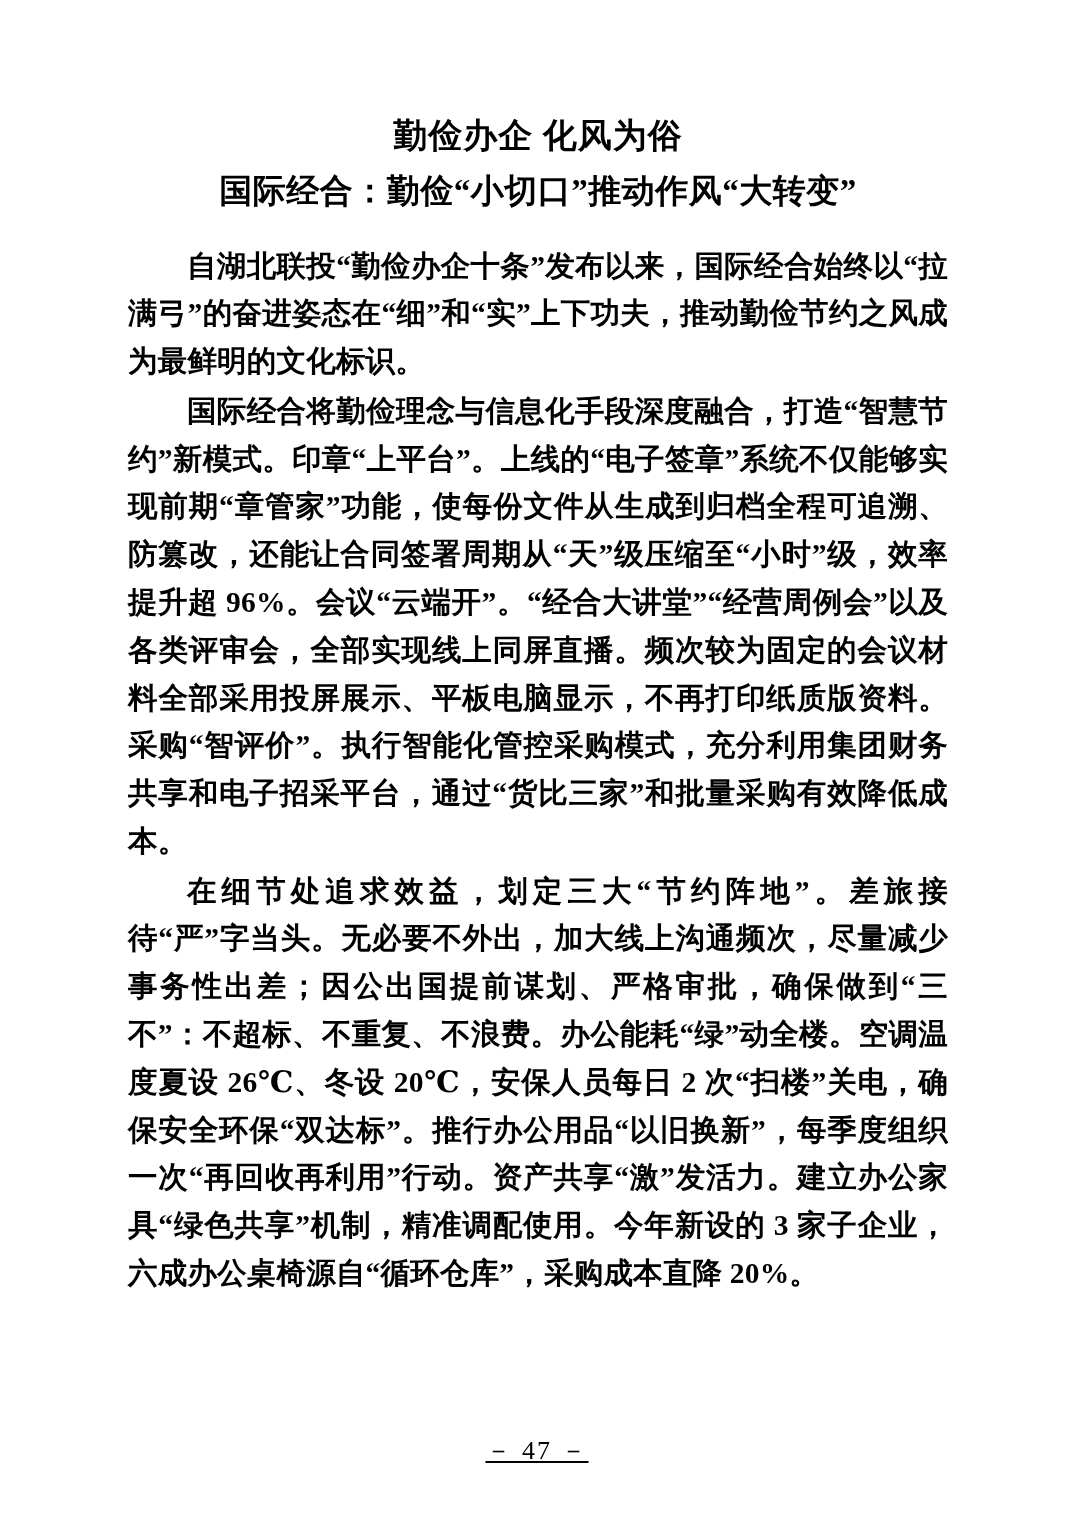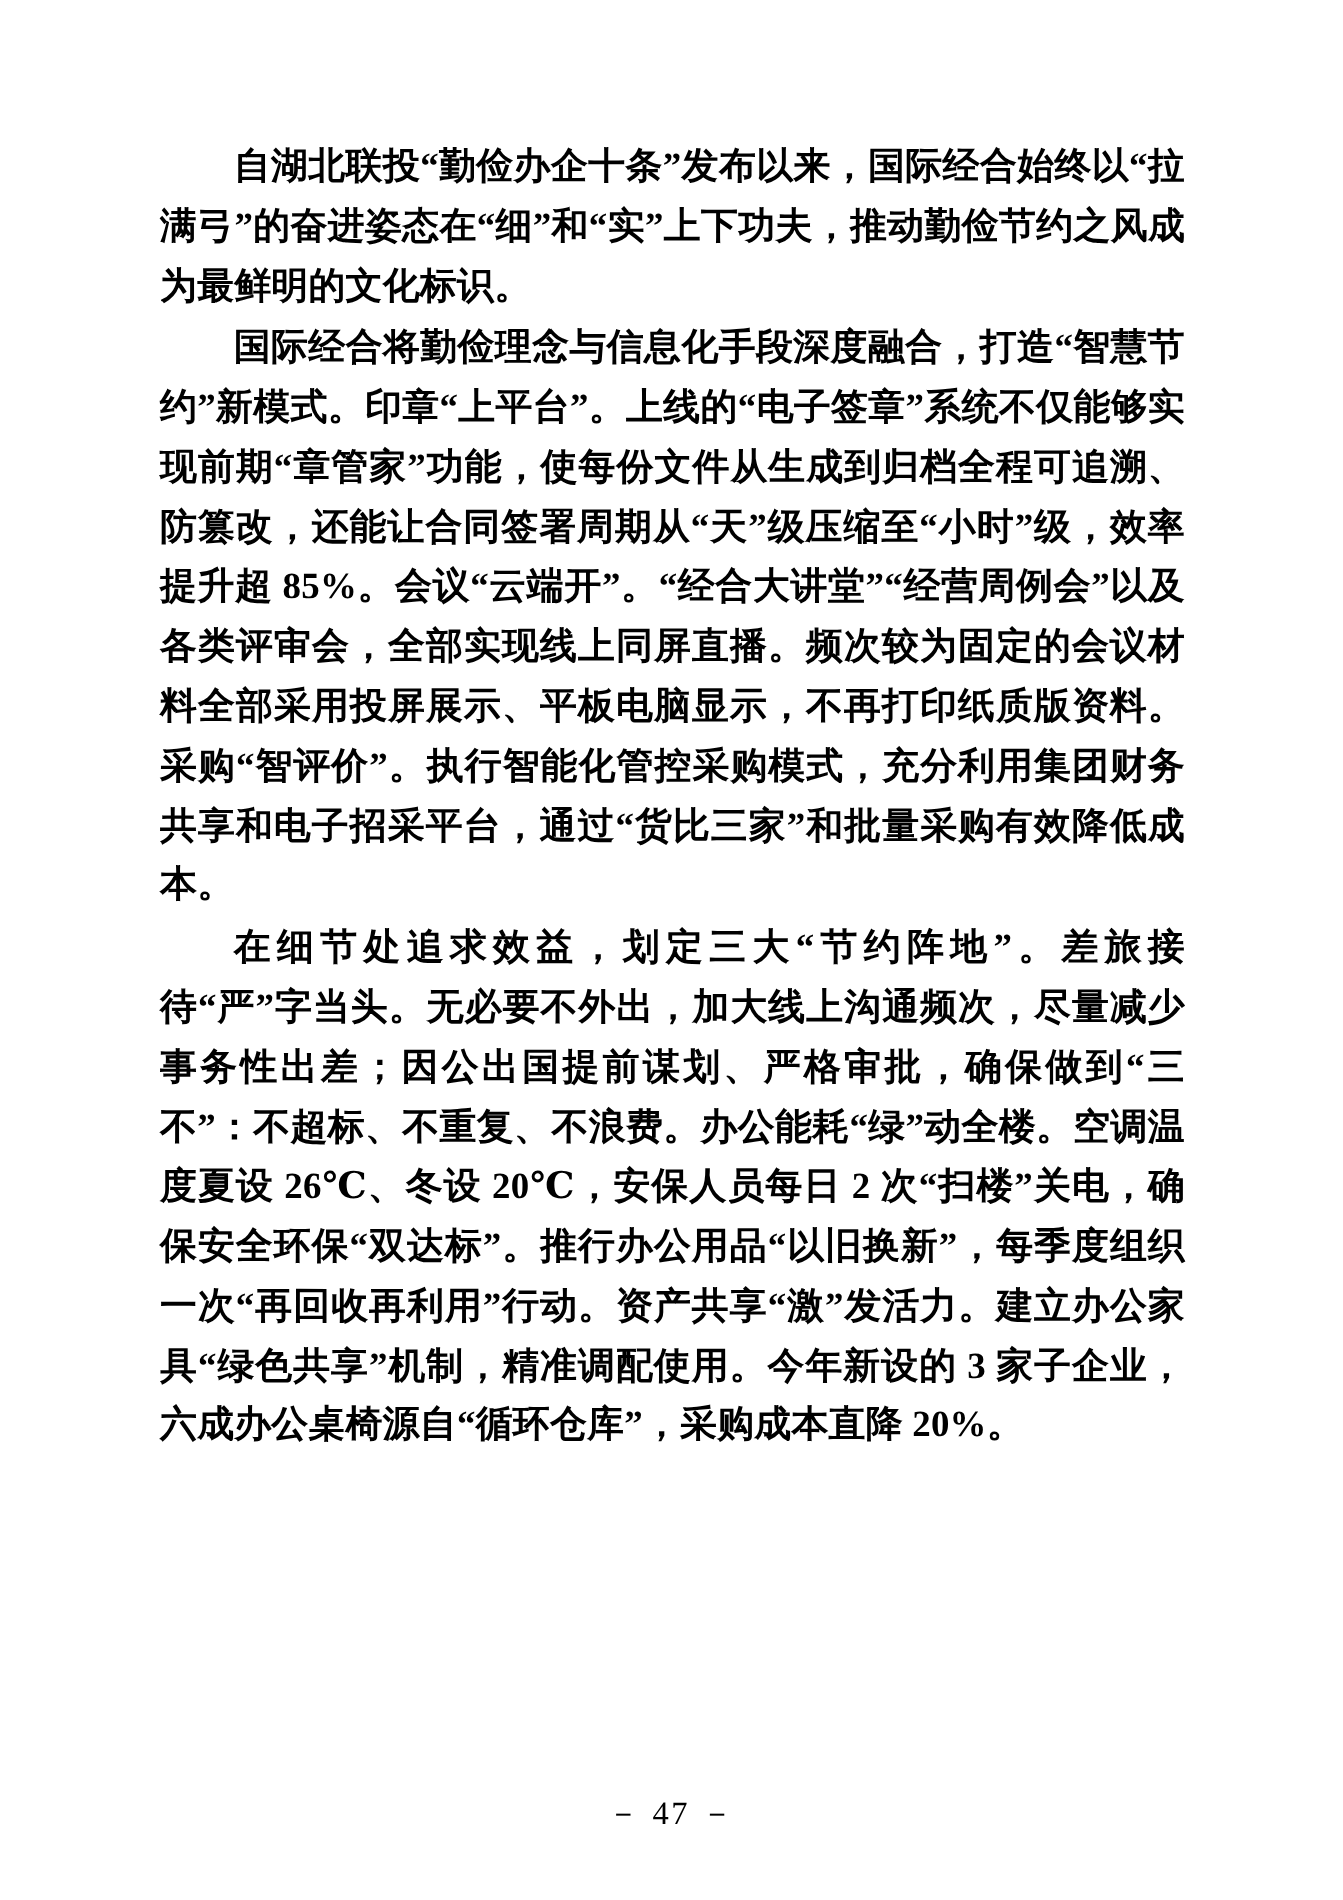--- a/index.html
+++ b/index.html
@@ -51,29 +51,34 @@
   }
   .page-number {
     position: absolute;
     left: 0;
     right: 0;
     bottom: 52px;
     text-align: center;
     font-size: 26px;
     letter-spacing: 2px;
     font-family: "Liberation Serif", "DejaVu Serif", serif;
+    text-decoration: underline;
   }
 </style>
 </head>
 <body>
 
 <div class="page">
   <div class="content">
 
+    <div class="title-block">
+      <div class="title-line-1">勤俭办企  化风为俗</div>
+      <div class="title-line-2">国际经合：勤俭“小切口”推动作风“大转变”</div>
+    </div>
 
     <p class="para">自湖北联投“勤俭办企十条”发布以来，国际经合始终以“拉满弓”的奋进姿态在“细”和“实”上下功夫，推动勤俭节约之风成为最鲜明的文化标识。</p>
-    <p class="para">国际经合将勤俭理念与信息化手段深度融合，打造“智慧节约”新模式。印章“上平台”。上线的“电子签章”系统不仅能够实现前期“章管家”功能，使每份文件从生成到归档全程可追溯、防篡改，还能让合同签署周期从“天”级压缩至“小时”级，效率提升超 85%。会议“云端开”。“经合大讲堂”“经营周例会”以及各类评审会，全部实现线上同屏直播。频次较为固定的会议材料全部采用投屏展示、平板电脑显示，不再打印纸质版资料。采购“智评价”。执行智能化管控采购模式，充分利用集团财务共享和电子招采平台，通过“货比三家”和批量采购有效降低成本。</p>
+    <p class="para">国际经合将勤俭理念与信息化手段深度融合，打造“智慧节约”新模式。印章“上平台”。上线的“电子签章”系统不仅能够实现前期“章管家”功能，使每份文件从生成到归档全程可追溯、防篡改，还能让合同签署周期从“天”级压缩至“小时”级，效率提升超 96%。会议“云端开”。“经合大讲堂”“经营周例会”以及各类评审会，全部实现线上同屏直播。频次较为固定的会议材料全部采用投屏展示、平板电脑显示，不再打印纸质版资料。采购“智评价”。执行智能化管控采购模式，充分利用集团财务共享和电子招采平台，通过“货比三家”和批量采购有效降低成本。</p>
     <p class="para">在细节处追求效益，划定三大“节约阵地”。差旅接待“严”字当头。无必要不外出，加大线上沟通频次，尽量减少事务性出差；因公出国提前谋划、严格审批，确保做到“三不”：不超标、不重复、不浪费。办公能耗“绿”动全楼。空调温度夏设 26℃、冬设 20℃，安保人员每日 2 次“扫楼”关电，确保安全环保“双达标”。推行办公用品“以旧换新”，每季度组织一次“再回收再利用”行动。资产共享“激”发活力。建立办公家具“绿色共享”机制，精准调配使用。今年新设的 3 家子企业，六成办公桌椅源自“循环仓库”，采购成本直降 20%。</p>
 
   </div>
 
   <div class="page-number">－ 47 －</div>
 </div>
 
 </body></html>

